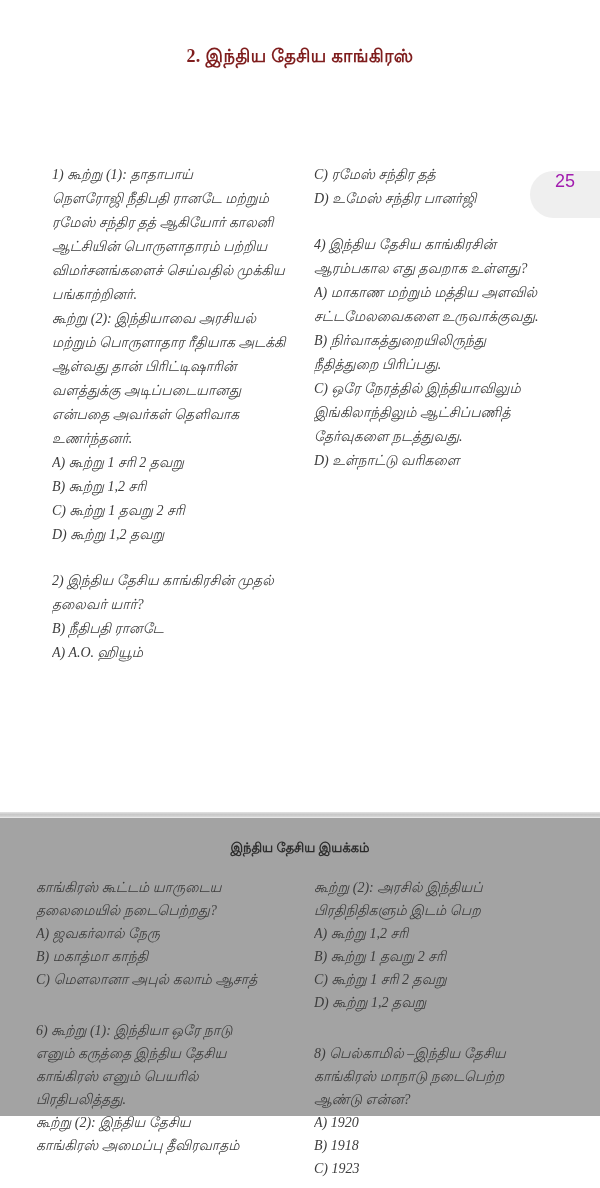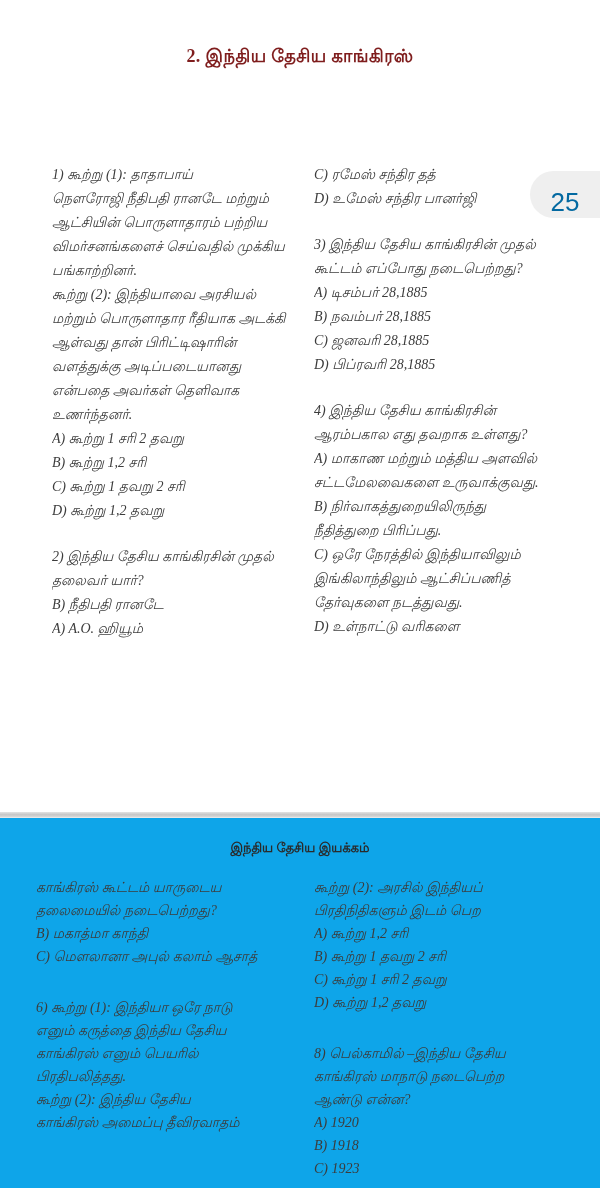--- a/index.html
+++ b/index.html
@@ -38,24 +38,24 @@
   }
   .badge {
     position: absolute;
     top: 171px;
     right: 0;
     width: 70px;
     height: 47px;
     background: #efefef;
     border-radius: 26px 0 0 26px;
     display: flex;
-    align-items: flex-end;
+    align-items: flex-start;
     justify-content: center;
-    color: #0369a1;
-    font-size: 26px;
+    color: #a21caf;
+    font-size: 18px;
     font-family: "Liberation Sans", sans-serif;
     font-style: normal;
   }
   .cols {
     display: flex;
     position: absolute;
     left: 0;
     right: 0;
   }
   .page-1 .cols { top: 163px; }
@@ -76,22 +76,22 @@
   }
   .page-1 .qblock { margin-bottom: 22px; }
   
   .page-divider {
     height: 6px;
     background: linear-gradient(to bottom, #e3e3e3 0%, #c6c6c6 45%, #d5d5d5 75%, #f0f0f0 100%);
   }
   
   .page-2 {
     position: relative;
-    height: 370px;
-    background: #0ea5e9;
+    height: 298px;
+    background: #a3a3a3;
   }
   .subheader {
     margin: 0;
     padding-top: 22px;
     text-align: center;
     font-size: 13px;
     font-weight: 700;
     font-style: normal;
     color: #2a2a2a;
   }
@@ -111,20 +111,21 @@
 
     <div class="badge">
       <span>25</span>
     </div>
 
     <div class="cols">
       <div class="col col-l">
           <div class="qblock">
             <div class="line">1) கூற்று (1): தாதாபாய்</div>
             <div class="line">நௌரோஜி நீதிபதி ரானடே மற்றும்</div>
+            <div class="line">ரமேஸ் சந்திர தத் ஆகியோர் காலனி</div>
             <div class="line">ஆட்சியின் பொருளாதாரம் பற்றிய</div>
             <div class="line">விமர்சனங்களைச் செய்வதில் முக்கிய</div>
             <div class="line">பங்காற்றினர்.</div>
             <div class="line">கூற்று (2): இந்தியாவை அரசியல்</div>
             <div class="line">மற்றும் பொருளாதார ரீதியாக அடக்கி</div>
             <div class="line">ஆள்வது தான் பிரிட்டிஷாரின்</div>
             <div class="line">வளத்துக்கு அடிப்படையானது</div>
             <div class="line">என்பதை அவர்கள் தெளிவாக</div>
             <div class="line">உணர்ந்தனர்.</div>
             <div class="line">A) கூற்று 1 சரி 2 தவறு</div>
@@ -138,28 +139,20 @@
             <div class="line">B) நீதிபதி ரானடே</div>
             <div class="line">A) A.O. ஹியூம்</div>
           </div>
         </div>
       <div class="col col-r">
           <div class="qblock">
             <div class="line">C) ரமேஸ் சந்திர தத்</div>
             <div class="line">D) உமேஸ் சந்திர பானர்ஜி</div>
           </div>
           <div class="qblock">
-            <div class="line">3) இந்திய தேசிய காங்கிரசின் முதல்</div>
-            <div class="line">கூட்டம் எப்போது நடைபெற்றது?</div>
-            <div class="line">A) டிசம்பர் 28,1885</div>
-            <div class="line">B) நவம்பர் 28,1885</div>
-            <div class="line">C) ஜனவரி 28,1885</div>
-            <div class="line">D) பிப்ரவரி 28,1885</div>
-          </div>
-          <div class="qblock">
             <div class="line">4) இந்திய தேசிய காங்கிரசின்</div>
             <div class="line">ஆரம்பகால எது தவறாக உள்ளது?</div>
             <div class="line">A) மாகாண மற்றும் மத்திய அளவில்</div>
             <div class="line">சட்டமேலவைகளை உருவாக்குவது.</div>
             <div class="line">B) நிர்வாகத்துறையிலிருந்து</div>
             <div class="line">நீதித்துறை பிரிப்பது.</div>
             <div class="line">C) ஒரே நேரத்தில் இந்தியாவிலும்</div>
             <div class="line">இங்கிலாந்திலும் ஆட்சிப்பணித்</div>
             <div class="line">தேர்வுகளை நடத்துவது.</div>
             <div class="line">D) உள்நாட்டு வரிகளை</div>
@@ -171,20 +164,21 @@
   <div class="page-divider"></div>
 
   <section class="page-2">
     <h2 class="subheader">இந்திய தேசிய இயக்கம்</h2>
 
     <div class="cols">
       <div class="col col-l">
           <div class="qblock">
             <div class="line">காங்கிரஸ் கூட்டம் யாருடைய</div>
             <div class="line">தலைமையில் நடைபெற்றது?</div>
+            <div class="line">A) ஜவகர்லால் நேரு</div>
             <div class="line">B) மகாத்மா காந்தி</div>
             <div class="line">C) மௌலானா அபுல் கலாம் ஆசாத்</div>
           </div>
           <div class="qblock">
             <div class="line">6) கூற்று (1): இந்தியா ஒரே நாடு</div>
             <div class="line">எனும் கருத்தை இந்திய தேசிய</div>
             <div class="line">காங்கிரஸ் எனும் பெயரில்</div>
             <div class="line">பிரதிபலித்தது.</div>
             <div class="line">கூற்று (2): இந்திய தேசிய</div>
             <div class="line">காங்கிரஸ் அமைப்பு தீவிரவாதம்</div>

